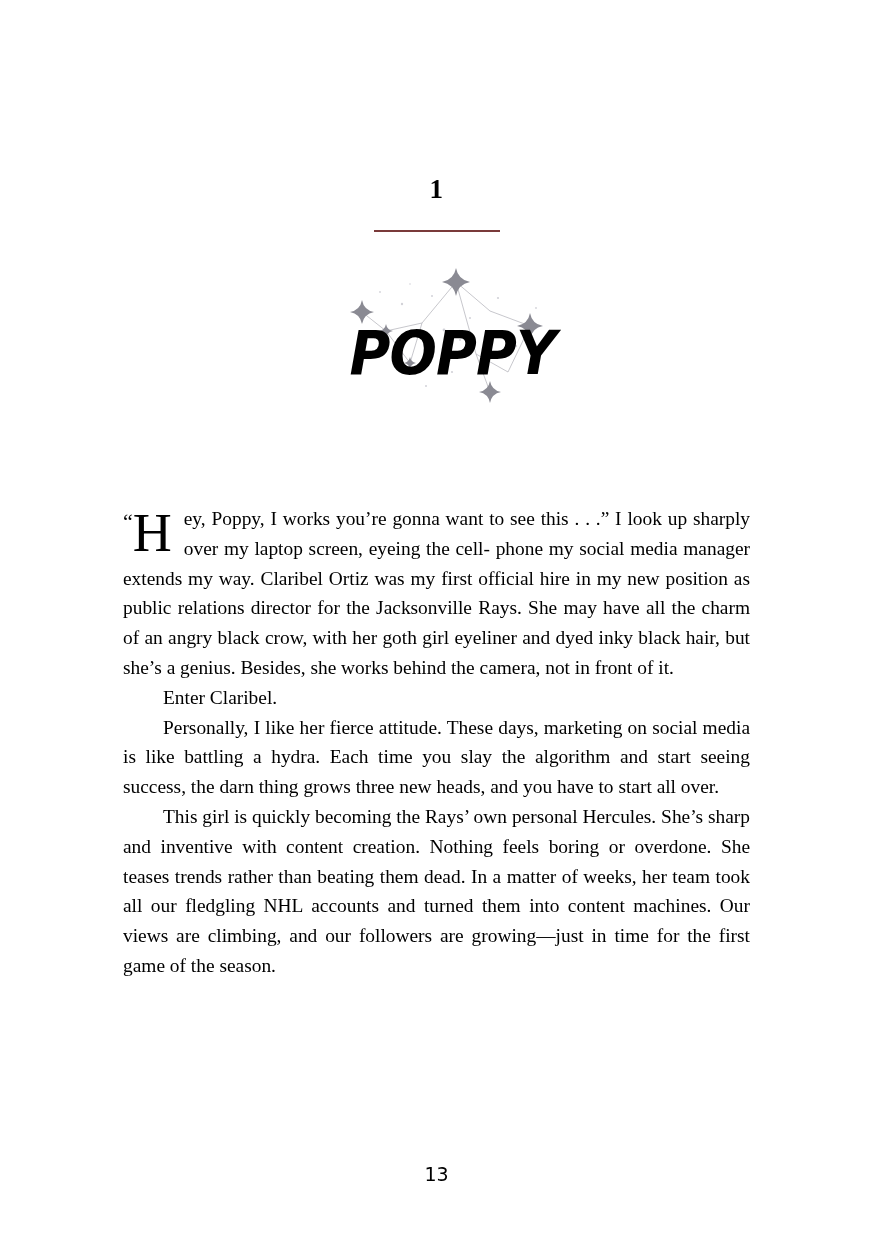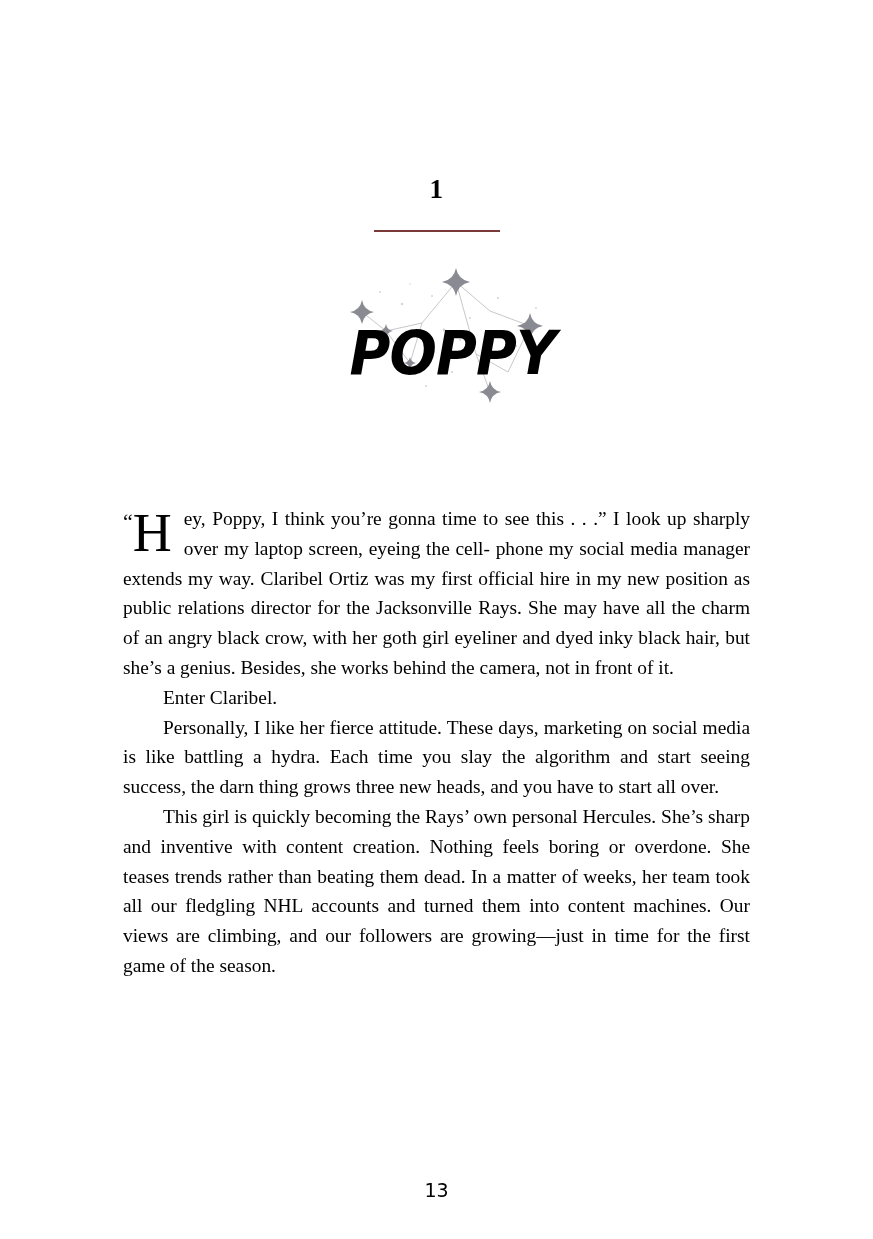--- a/index.html
+++ b/index.html
@@ -119,21 +119,20 @@
   .folio {
     position: absolute;
     top: 1162px;
     left: 0;
     width: 873px;
     text-align: center;
     font-family: "DejaVu Sans", "Liberation Sans", sans-serif;
     font-size: 19px;
     line-height: 24px;
     color: #000;
-    margin-top: 16px;
   }
 </style>
 </head>
 <body>
 
 <div class="page">
 
   <div class="chapter-head">
     <div class="chapter-number">1</div>
     <div class="chapter-rule"></div>
@@ -172,21 +171,21 @@
         <path d="M150 124 m0,-11 q1.7,9.3 11,11 q-9.3,1.7 -11,11 q-1.7,-9.3 -11,-11 q9.3,-1.7 11,-11 z"></path>
         <path d="M70 95 m0,-6 q0.9,5.1 6,6 q-5.1,0.9 -6,6 q-0.9,-5.1 -6,-6 q5.1,-0.9 6,-6 z"></path>
       </g>
     </svg>
     <div class="chapter-title">POPPY</div>
   </div>
 
   <div class="body-text">
 
     <p class="para first">
-      <span class="dropcap-quote">“</span><span class="dropcap">H</span><span>ey, Poppy, I think you’re gonna time to see this . . .”</span>
+      <span class="dropcap-quote">“</span><span class="dropcap">H</span><span>ey, Poppy, I works you’re gonna want to see this . . .”</span>
       <span>I look up sharply over my laptop screen, eyeing the cell- phone my social media manager extends my way. Claribel Ortiz was my first official hire in my new position as public relations director for the Jacksonville Rays. She may have all the charm of an angry black crow, with her goth girl eyeliner and dyed inky black hair, but she’s a genius. Besides, she works behind the camera, not in front of it.</span>
     </p>
 
     <p class="para">
       <span>Enter Claribel.</span>
     </p>
 
     <p class="para">
       <span>Personally, I like her fierce attitude. These days, marketing on social media is like battling a hydra. Each time you slay the algorithm and start seeing success, the darn thing grows three new heads, and you have to start all over.</span>
     </p>

